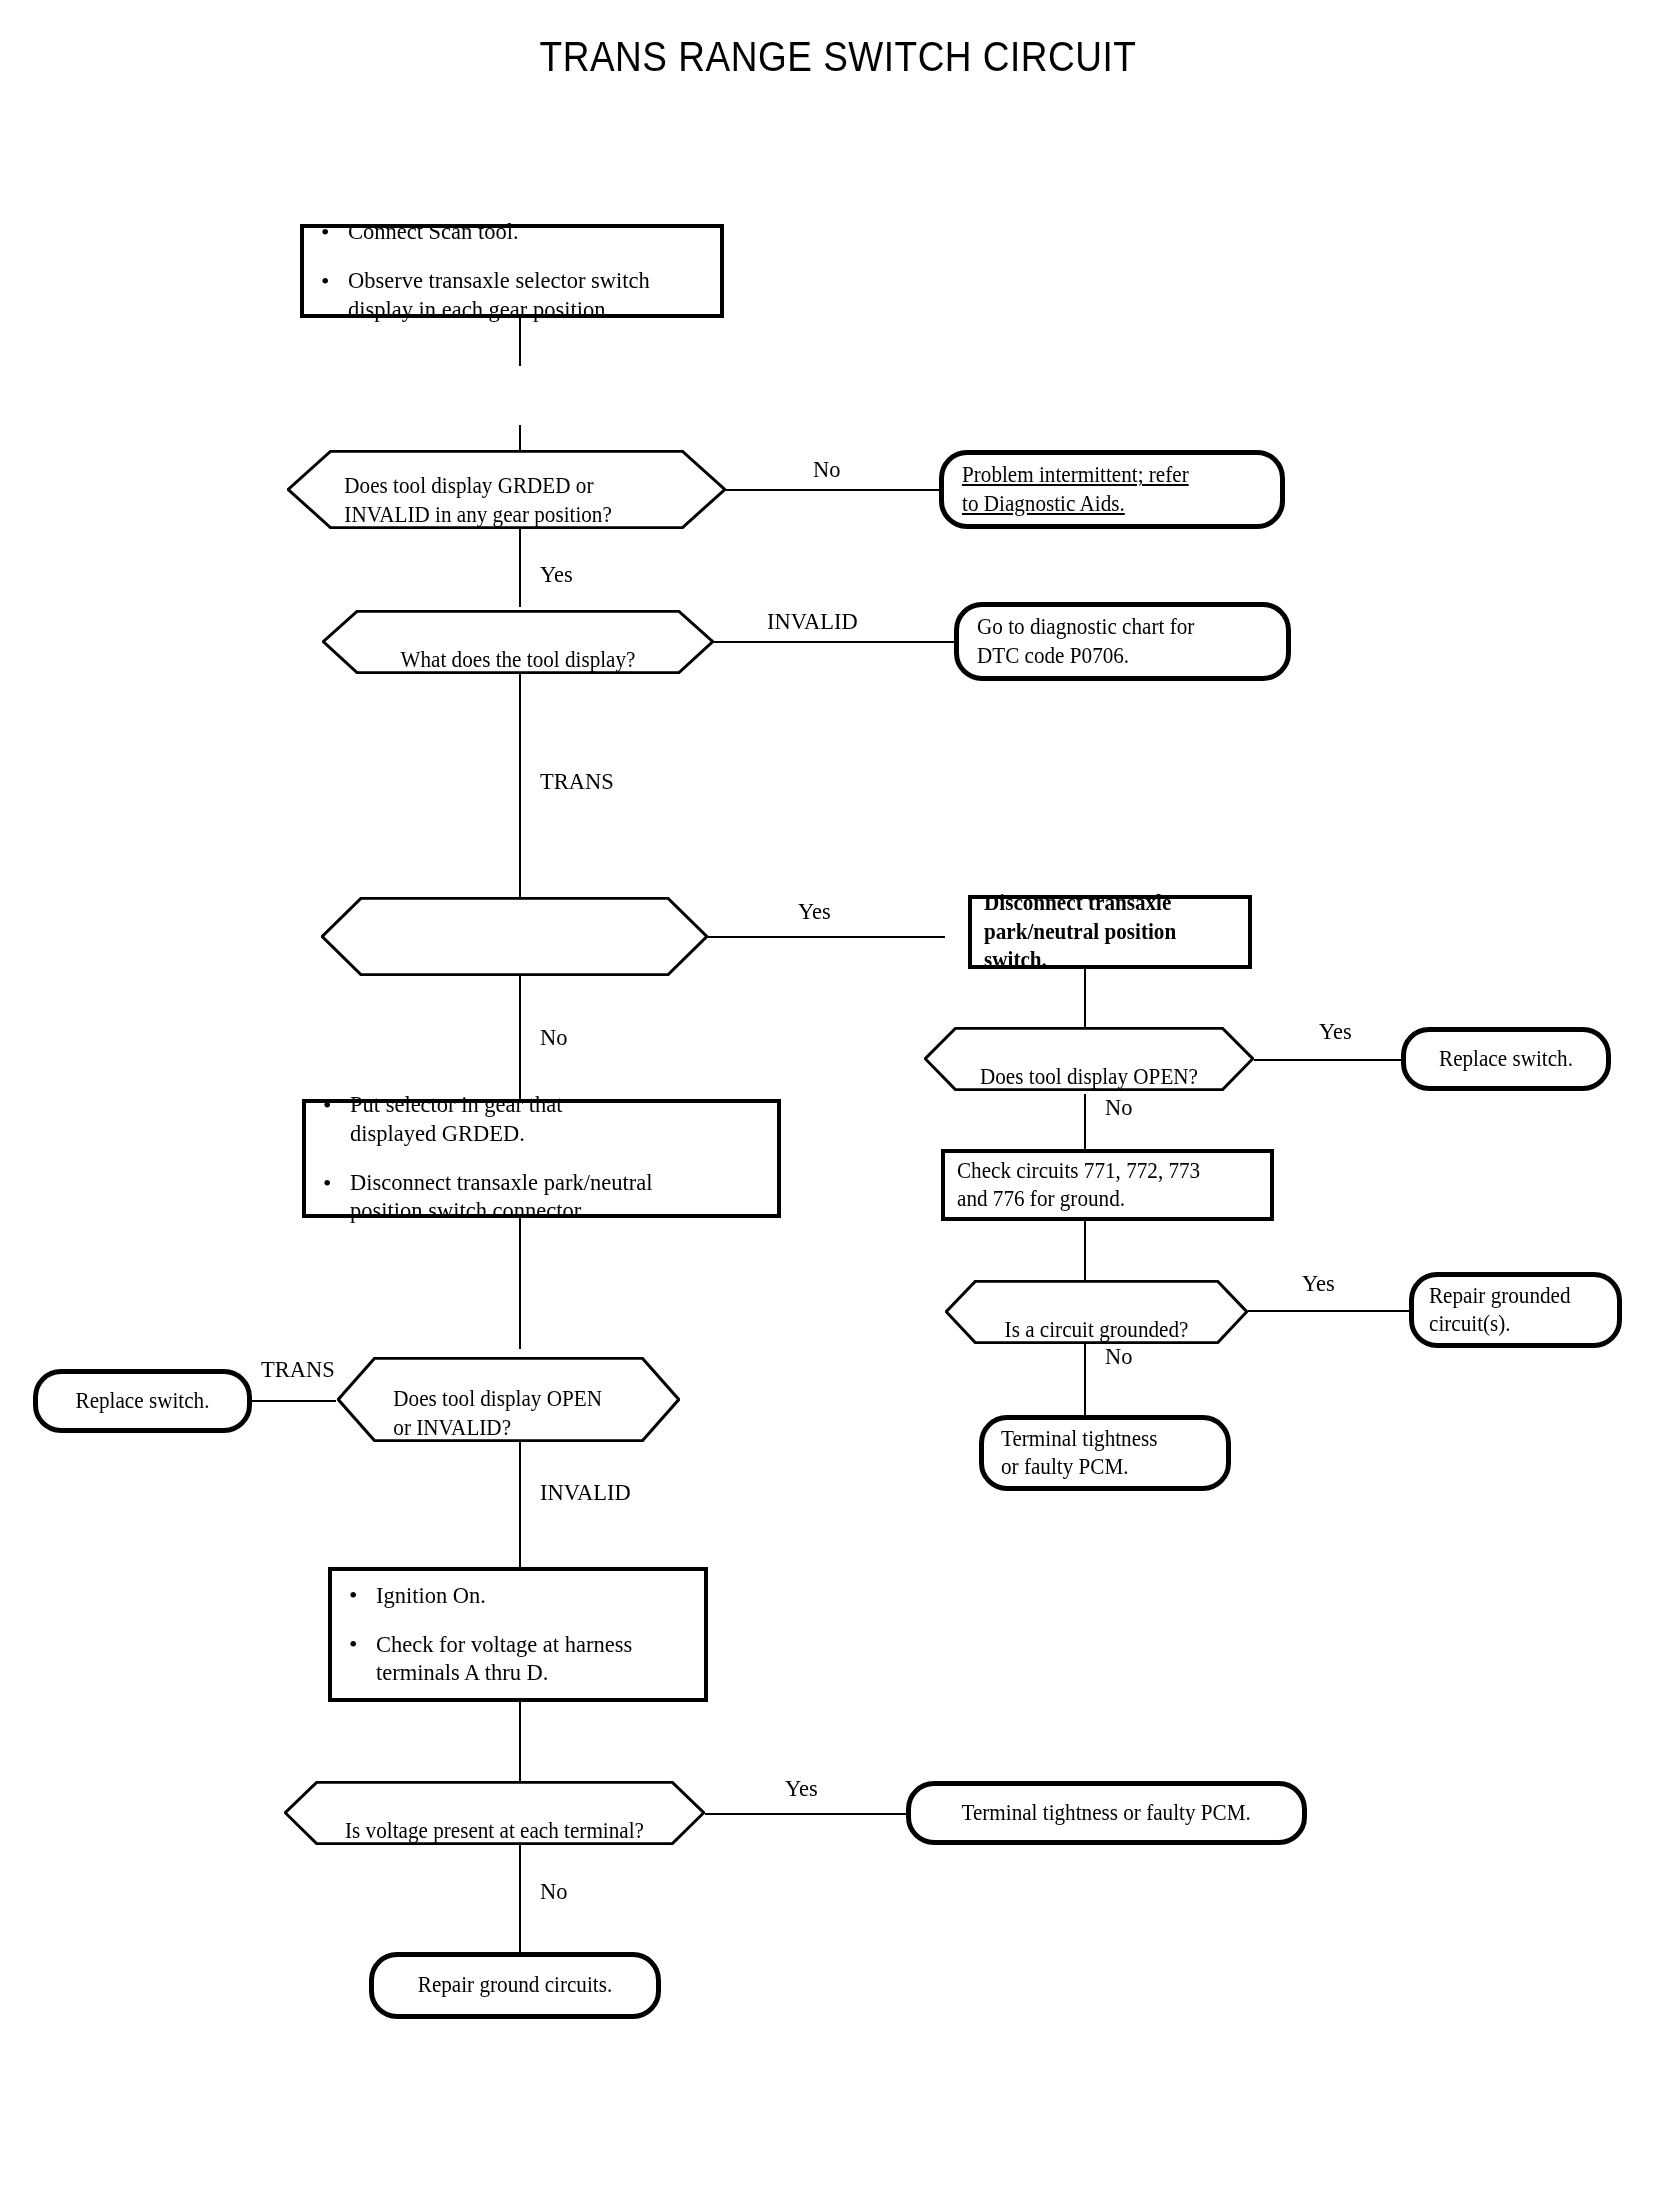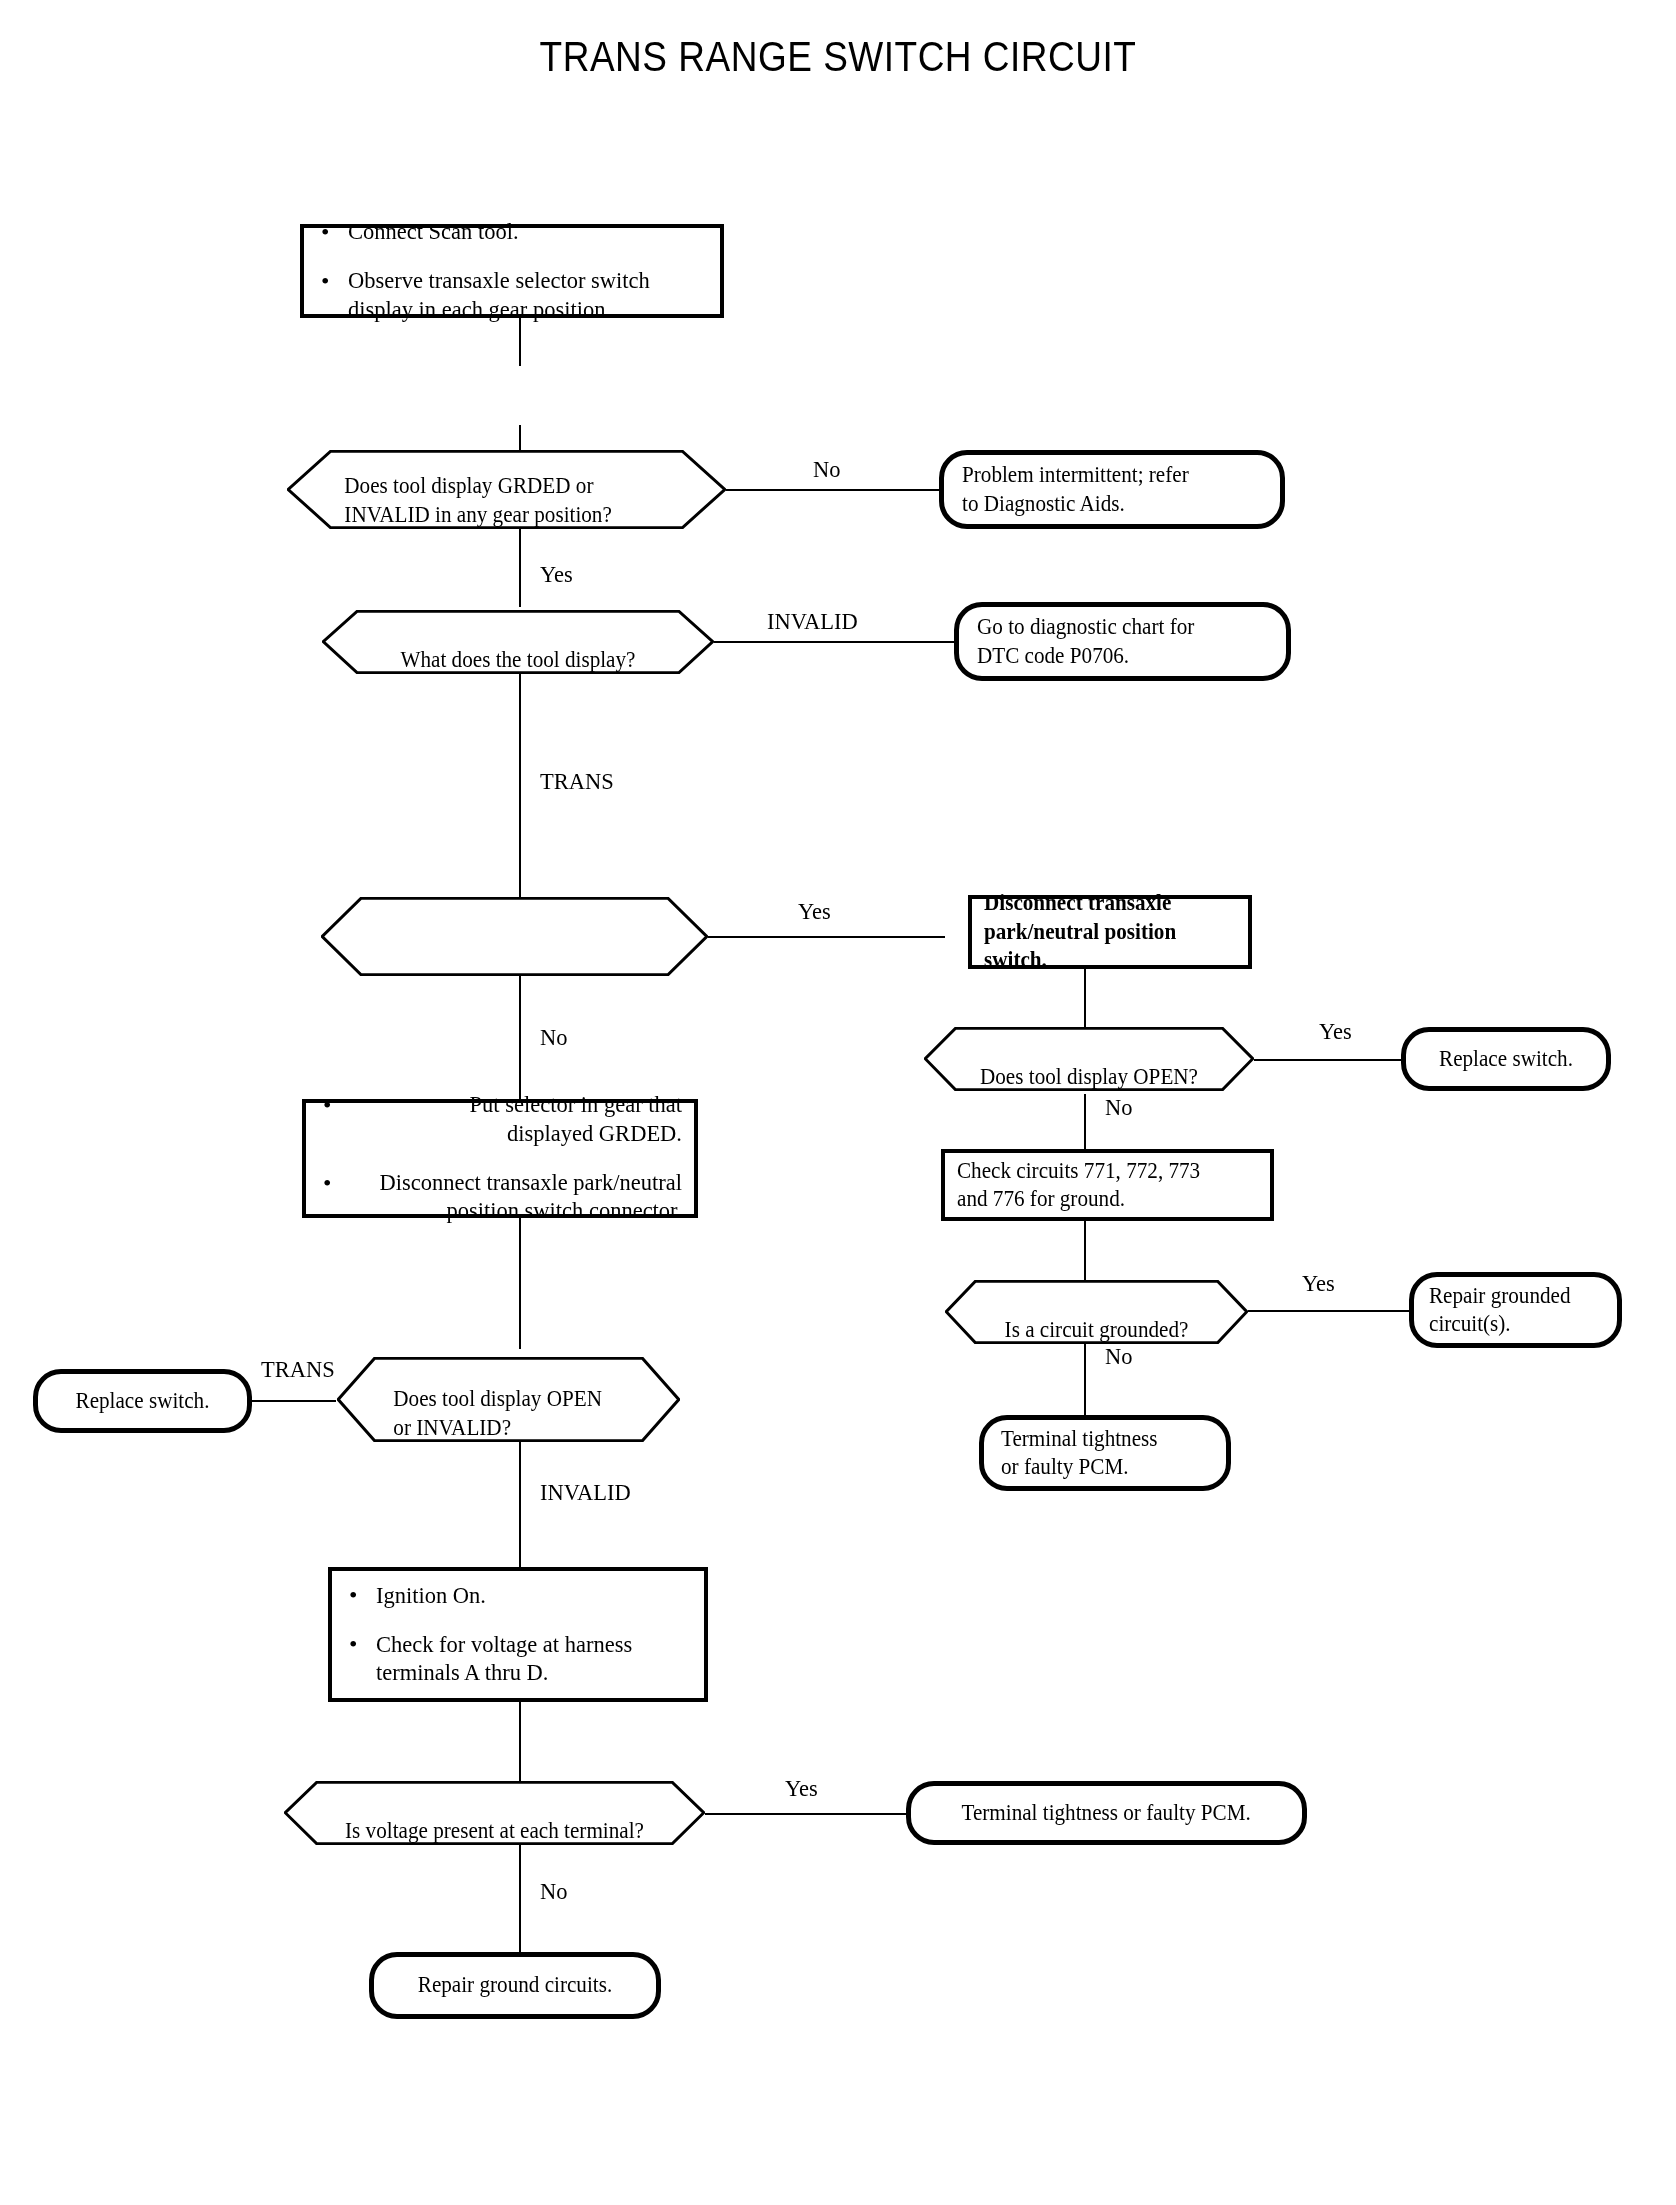--- a/index.html
+++ b/index.html
@@ -196,21 +196,21 @@
   <div class="node decision" style="left:287px; top:450px; width:439px; height:79px;">
     <svg viewBox="0 0 723 130" preserveAspectRatio="none">
       <polygon points="72,2 651,2 721,65 651,128 72,128 2,65" fill="#ffffff" stroke="#000000" stroke-width="3" vector-effect="non-scaling-stroke"></polygon>
     </svg>
     <div class="body">
       <div class="txt c" style="text-align:left;">Does tool display GRDED or
 INVALID in any gear position?</div>
     </div>
   </div>
 
-  <div class="node terminator" style="left:939px; top:450px; width:346px; height:79px;">
+  <div class="node terminator" style="left:939px; top:450px; width:346px; height:79px;text-decoration:underline;">
     <div class="body">
       <div class="txt">Problem intermittent; refer
 to Diagnostic Aids.</div>
     </div>
   </div>
 
   <div class="node decision" style="left:322px; top:610px; width:392px; height:64px;">
     <svg viewBox="0 0 645 105" preserveAspectRatio="none">
       <polygon points="58,2 587,2 643,52 587,103 58,103 2,52" fill="#ffffff" stroke="#000000" stroke-width="3" vector-effect="non-scaling-stroke"></polygon>
     </svg>
@@ -277,21 +277,21 @@
     </div>
   </div>
 
   <div class="node terminator" style="left:979px; top:1415px; width:252px; height:76px;">
     <div class="body" style="padding:0 17px;">
       <div class="txt">Terminal tightness
 or faulty PCM.</div>
     </div>
   </div>
 
-  <div class="node process" style="left:302px; top:1099px; width:396px; height:119px;text-align:right;">
+  <div class="node process" style="left:302px; top:1099px; width:479px; height:119px;">
     <div class="body">
       <ul class="bullets">
         <li>Put selector in gear that
 displayed GRDED.</li>
         <li>Disconnect transaxle park/neutral
 position switch connector.</li>
       </ul>
     </div>
   </div>
 

